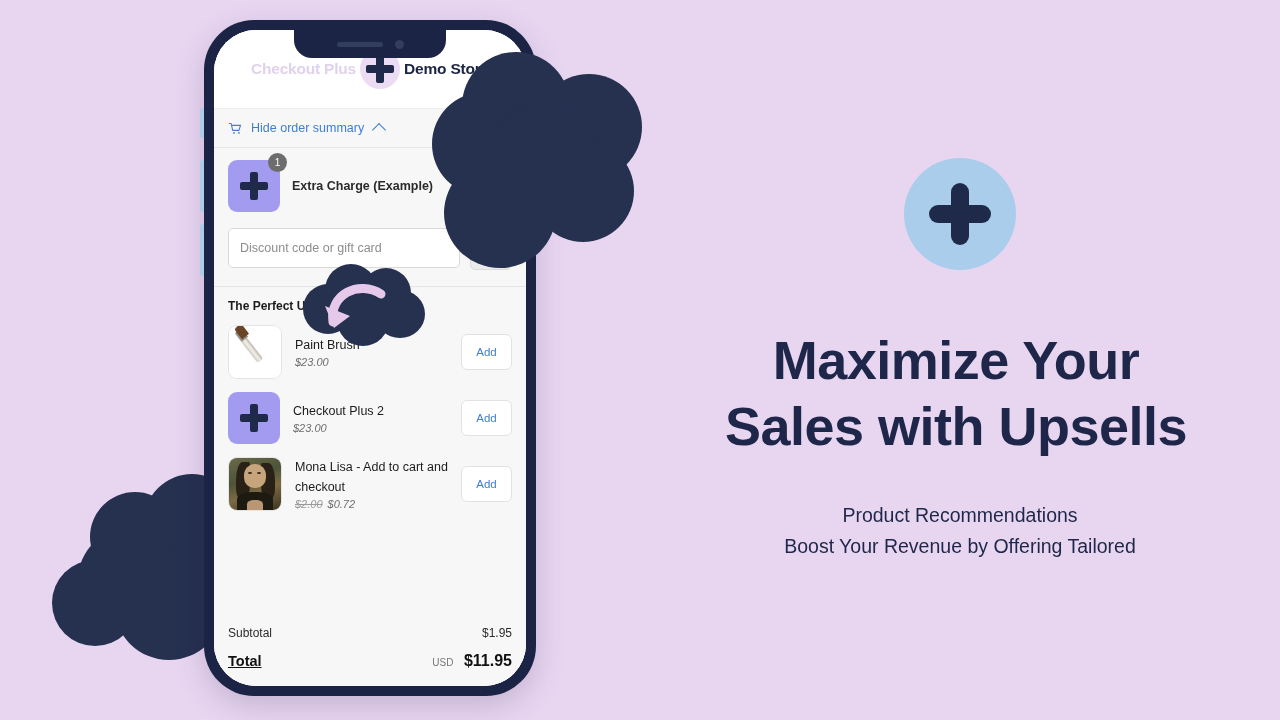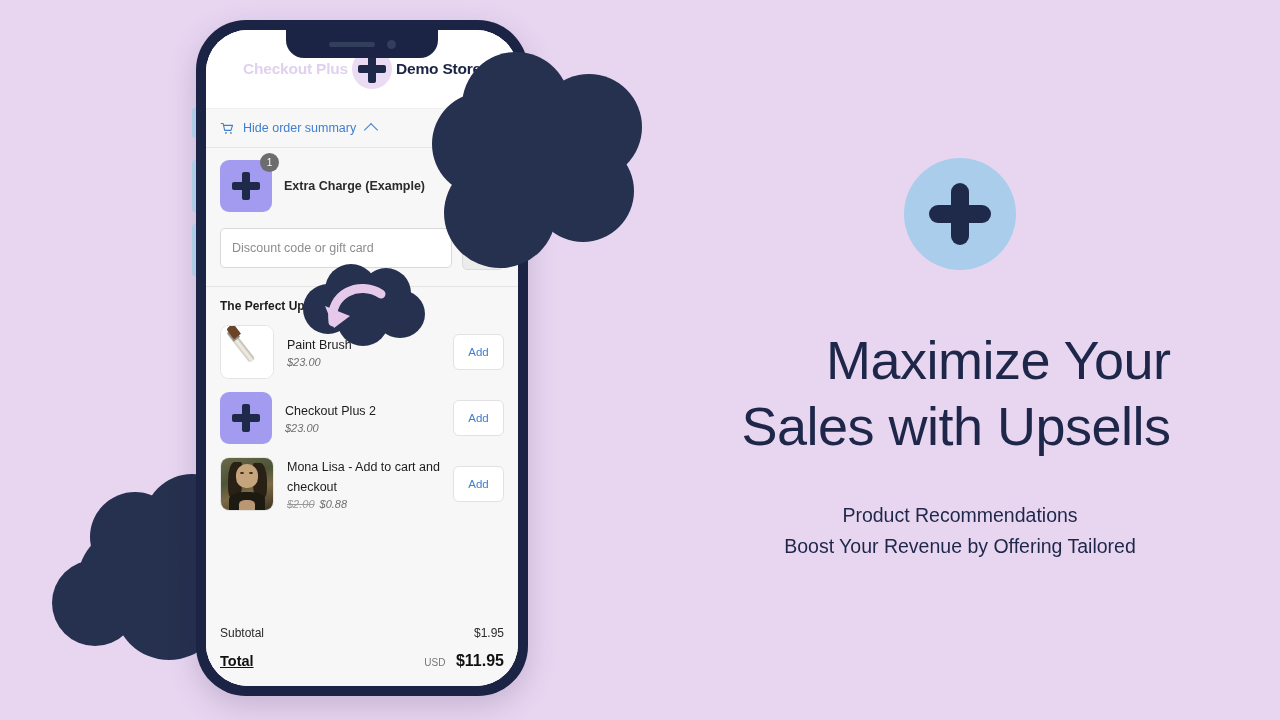--- a/index.html
+++ b/index.html
@@ -55,21 +55,21 @@
   #cloud-bottom { left: 52px; top: 474px; width: 175px; height: 196px; z-index: 12; }
   #cloud-bottom .c1 { left: 38px;  top: 18px;  width: 90px;  height: 90px; }
   #cloud-bottom .c2 { left: 92px;  top: 0px;   width: 96px;  height: 96px; }
   #cloud-bottom .c3 { left: 0px;   top: 86px;  width: 86px;  height: 86px; }
   #cloud-bottom .c4 { left: 62px;  top: 76px;  width: 110px; height: 110px; }
   #cloud-bottom .c5 { left: 26px;  top: 54px;  width: 104px; height: 104px; }
 
   
   #phone-frame {
     position: absolute;
-    left: 196px;
+    left: 204px;
     top: 20px;
     width: 332px;
     height: 676px;
     background: #1b2444;
     border-radius: 50px;
     z-index: 20;
     box-shadow: 0 10px 30px rgba(40,30,70,.18);
   }
   #phone-screen {
     position: absolute;
@@ -463,23 +463,23 @@
     justify-content: center;
     margin-bottom: 58px;
   }
   .plus-glyph.hero { width: 62px; height: 62px; }
   .plus-glyph.hero::before { left: 0; top: 22px; width: 62px; height: 18px; border-radius: 9px; }
   .plus-glyph.hero::after  { top: 0; left: 22px; width: 18px; height: 62px; border-radius: 9px; }
 
   #headline {
     font-size: 54px;
     line-height: 1.22;
-    font-weight: normal;
+    font-weight: bold;
     color: #1e2749;
-    text-align: right;
+    text-align: center;
     letter-spacing: -.5px;
     margin: 0 8px 40px 0;
   }
   #headline .l { display: block; }
   #subhead {
     font-size: 19.5px;
     line-height: 1.6;
     color: #1e2749;
     text-align: center;
     margin: 0;
@@ -583,21 +583,21 @@
               <div class="face"></div>
               <div class="eye-l"></div>
                 <div class="eye-r"></div>
               <div class="body"></div>
                 <div class="chest"></div>
             </div>
           </div>
           <div class="upsell-info">
             <div class="upsell-name">Mona Lisa - Add to cart and checkout</div>
             <div class="upsell-price">
-              <span class="was">$2.00</span><span>$0.88</span>
+              <span class="was">$2.00</span><span>$0.72</span>
             </div>
           </div>
           <div class="add-btn">Add</div>
         </div>
       </div>
 
       <div id="totals">
         <div class="total-line">
           <span>Subtotal</span>
           <span>$1.95</span>

